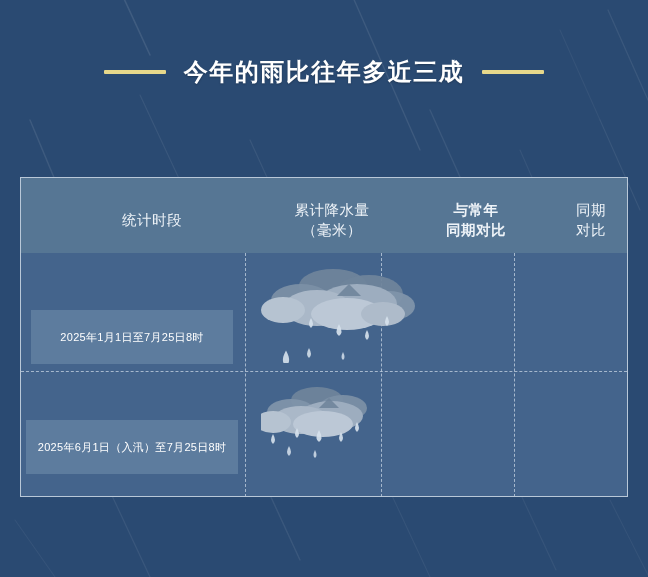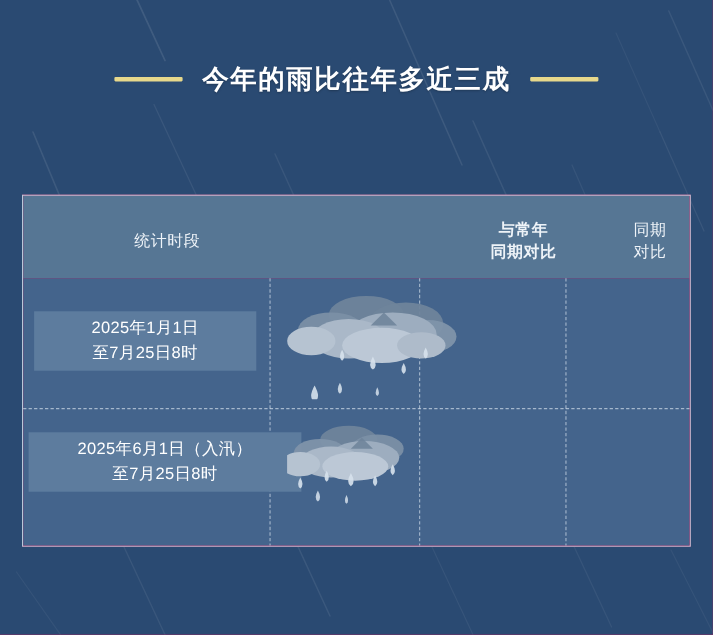--- a/index.html
+++ b/index.html
@@ -66,26 +66,26 @@
   .h-div{
     position:absolute; left:0; width:100%; height:0;
     border-top:1px dashed rgba(226,236,245,.62);
   }
   #hdiv-1{ top:193px; }
 
   
   .row-pill{
     position:absolute; left:10px; width:202px; height:54px;
     background:#5d7c9e;
-    display:flex; flex-direction:column; align-items:center; justify-content:center;
-    color:#ffffff; font-size:15px; line-height:22px;
-    letter-spacing:.3px; white-space:nowrap;
+    display:flex; flex-direction:row; align-items:center; justify-content:center;
+    color:#ffffff; font-size:11px; line-height:22px;
+    letter-spacing:.3px; white-space:nowrap;margin-top:27px;
   }
   #pill-row1{ top:105px; }
-  #pill-row2{ top:215px; width:248px; left:5px; }
+  #pill-row2{ top:215px; width:212px; left:5px; }
   .pill-line{ display:block; }
 
   
   .cloud-cell{ position:absolute; }
   #cloud-row1{ left:240px; top:80px; width:160px; height:105px; }
   #cloud-row2{ left:240px; top:200px; width:130px; height:90px; }
 </style>
 </head>
 <body>
 
@@ -124,20 +124,24 @@
 </div>
 
 <div id="panel">
 
   <div id="panel-head"></div>
   <div id="panel-body"></div>
 
   <div id="head-c1" class="col-head">
     <div>统计时段</div>
   </div>
+  <div id="head-c2" class="col-head">
+    <div>累计降水量</div>
+    <div>（毫米）</div>
+  </div>
   <div id="head-c3" class="col-head">
     <div>与常年</div>
     <div>同期对比</div>
   </div>
   <div id="head-c4" class="col-head">
     <div>同期对比</div>
   </div>
 
   <div id="vdiv-1" class="v-div"></div>
   <div id="vdiv-2" class="v-div"></div>

